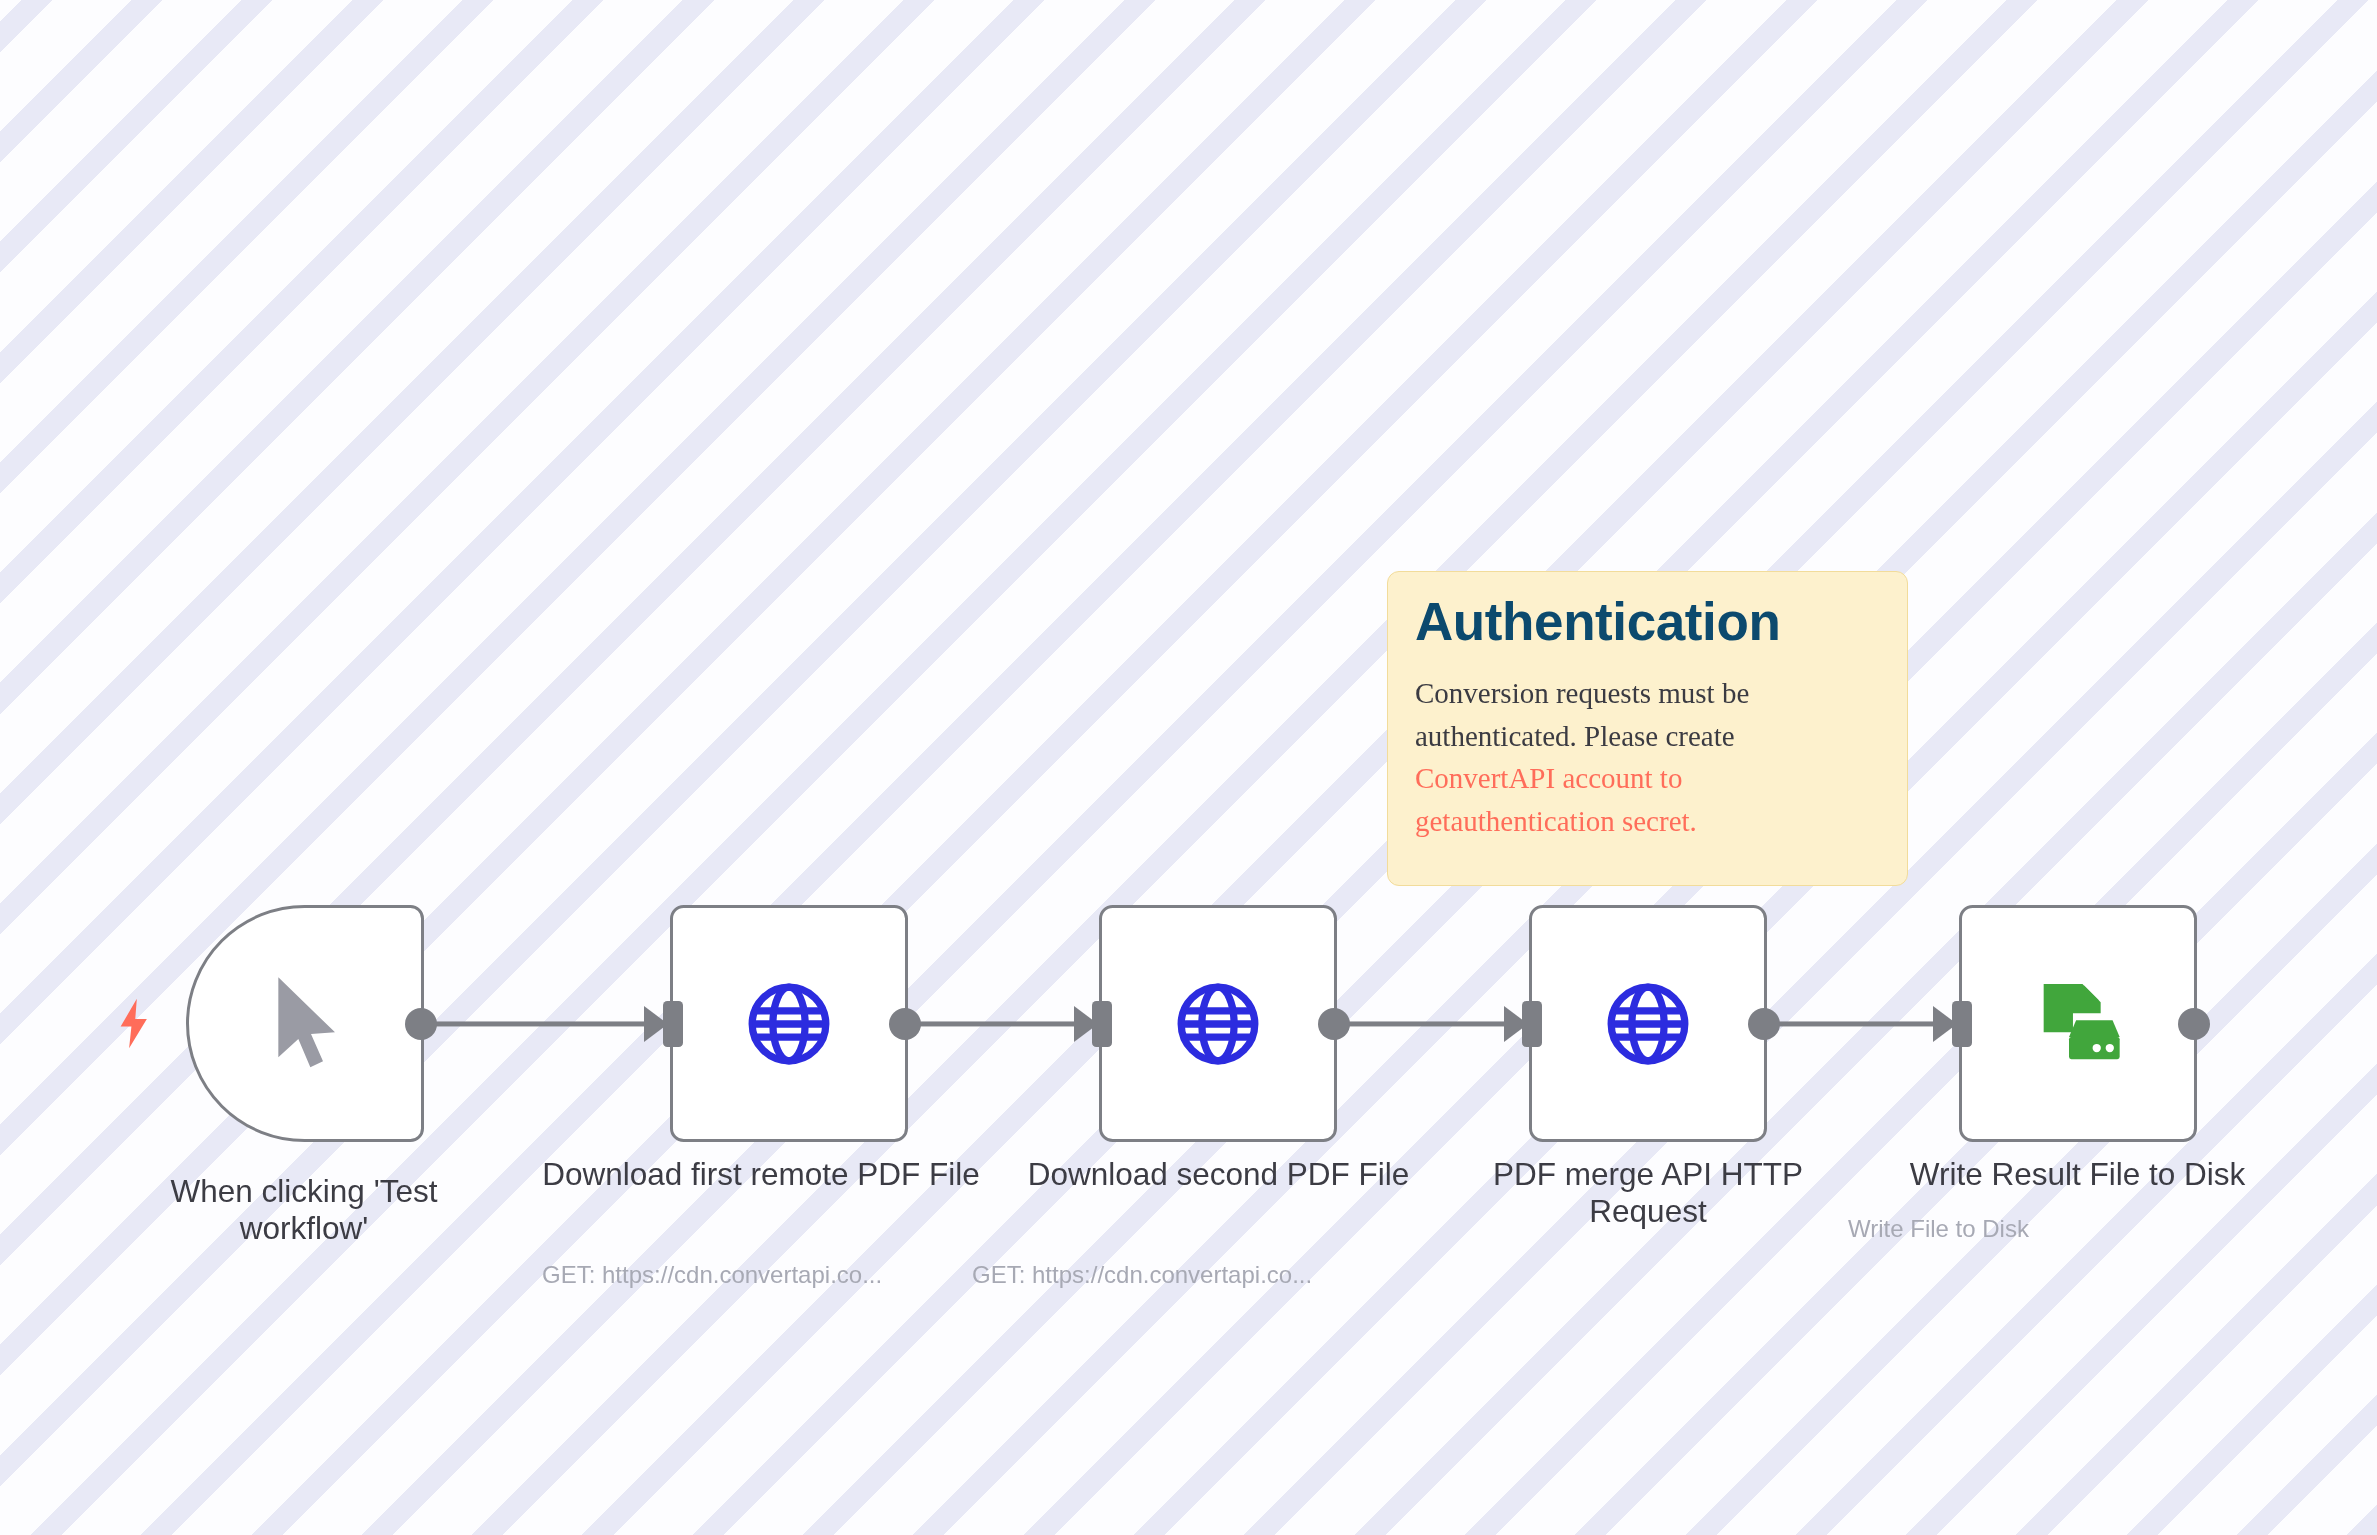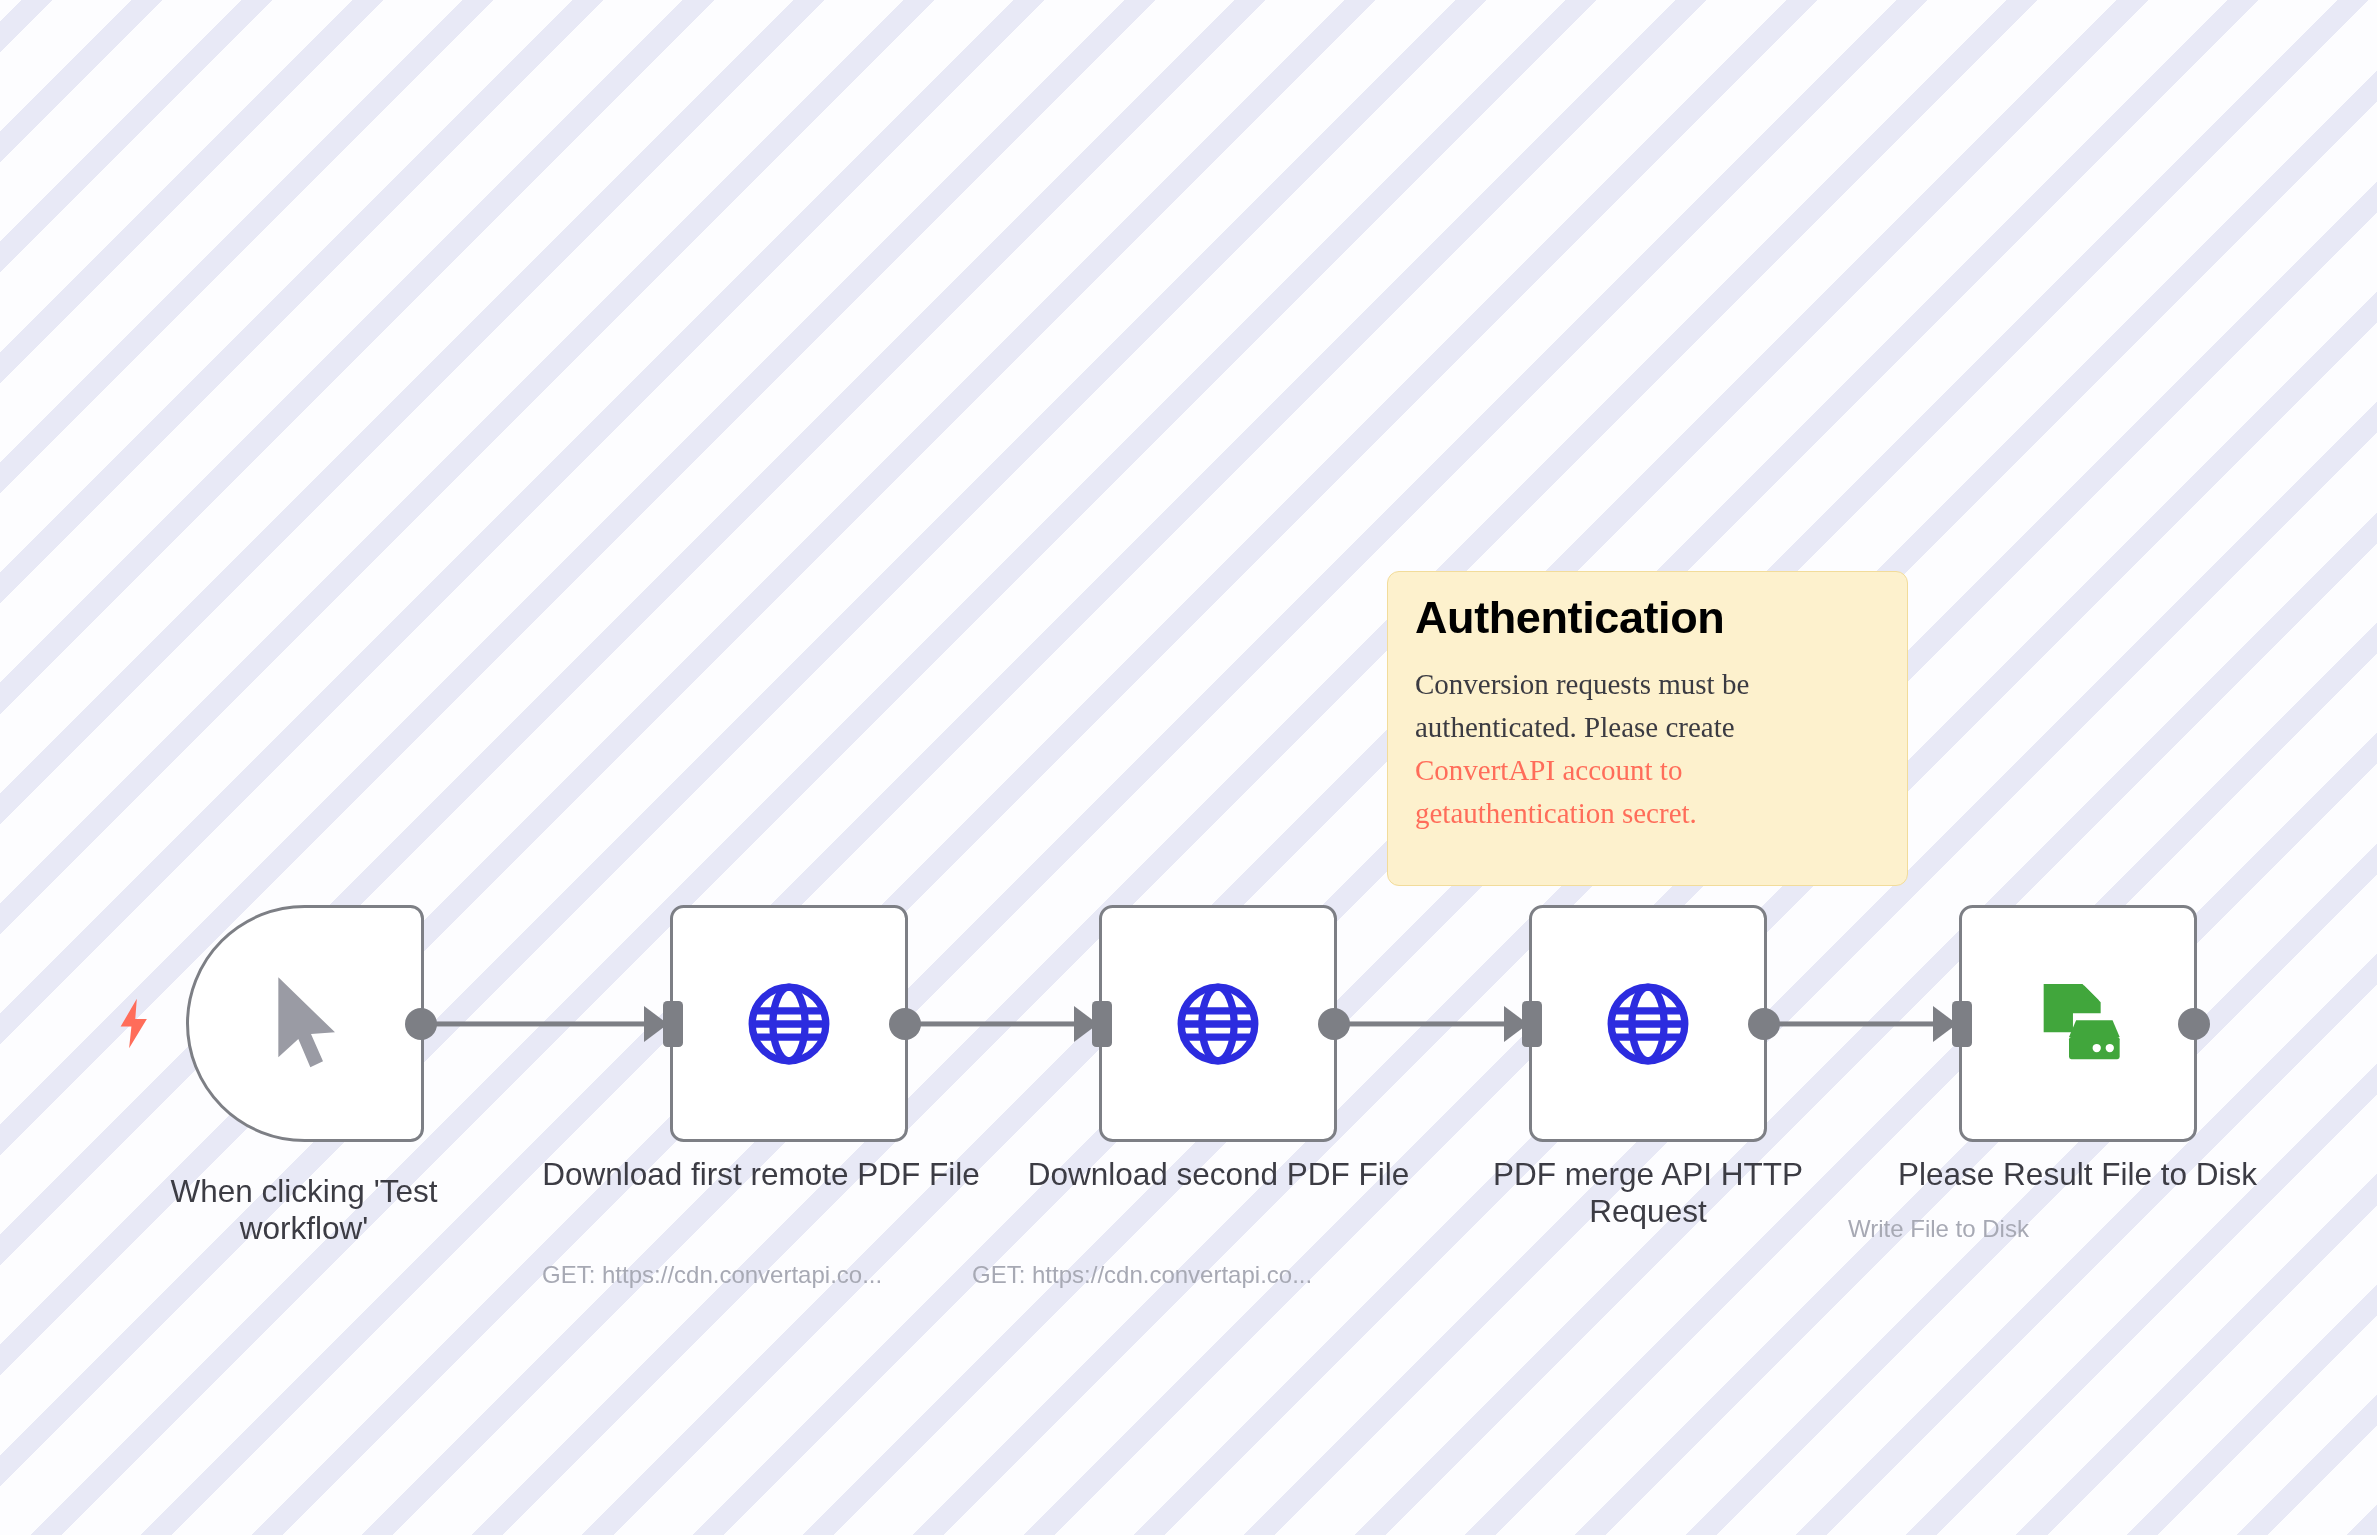--- a/index.html
+++ b/index.html
@@ -29,23 +29,23 @@
   .sticky {
     position: absolute;
     box-sizing: border-box;
     background: #fdf1cd;
     border: 1.7px solid #f2dc9b;
     border-radius: 12px;
     overflow: hidden;
     padding: 22px 27px 0 27px;
   }
   .sticky-title {
-    font-size: 45px;
+    font-size: 53px;
     font-weight: bold;
-    color: #000000;
+    color: #0c4a6e;
     letter-spacing: -0.4px;
     margin: 0 0 22px 0;
     line-height: 1.05;
   }
   .sticky-body {
     font-size: 29px;
     line-height: 1.48;
     color: #3b3b42;
     margin: 0;
     word-wrap: break-word;
@@ -214,17 +214,17 @@
       <path d="M3.2 2 L13 2 L17.6 6.6 L17.6 9.4 L10.6 9.4 L10.6 14.2 L3.2 14.2 Z" fill="#41a63c"></path>
       <path d="M13.4 2.4 L17.2 6.2 L13.4 6.2 Z" fill="#41a63c"></path>
       <path d="M11.4 11.2 L20.6 11.2 L22.4 15.4 L9.6 15.4 Z" fill="#41a63c"></path>
       <rect x="9.6" y="15.4" width="12.8" height="5.6" rx="0.6" fill="#41a63c"></rect>
       <circle cx="16.6" cy="18.2" r="1.05" fill="#ffffff"></circle>
       <circle cx="19.9" cy="18.2" r="1.05" fill="#ffffff"></circle>
     </svg>
     <div class="port-in"></div>
     <div class="port-out"></div>
   </div>
-  <div class="node-label" style="left:1848px; top:1156px; width:459px;">Please Result File to Disk</div>
+  <div class="node-label" style="left:1848px; top:1156px; width:459px;">Write Result File to Disk</div>
   <div class="node-sub" style="left:1848px; top:1215px; width:459px;">Write File to Disk</div>
 
 </div>
 
 
 </body></html>

